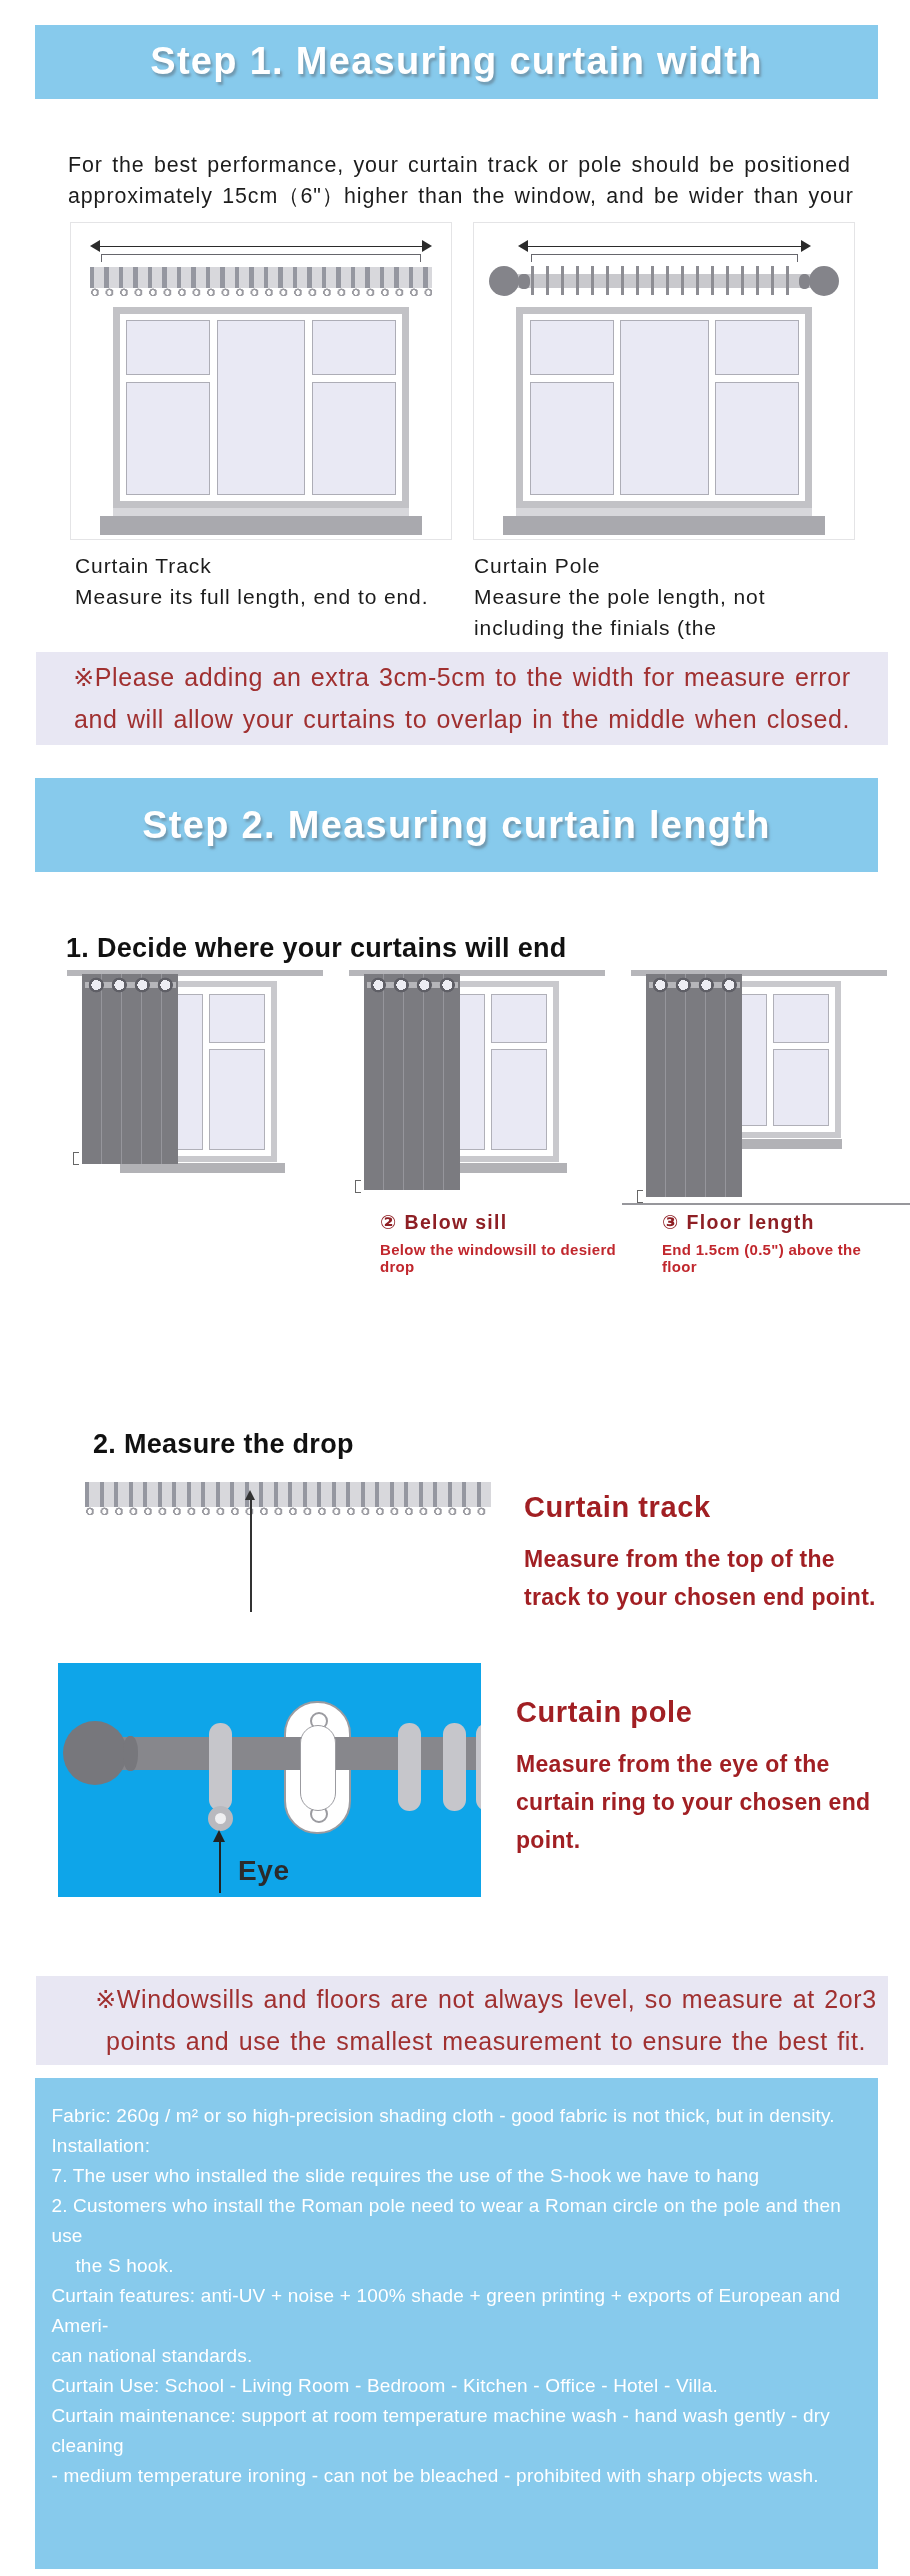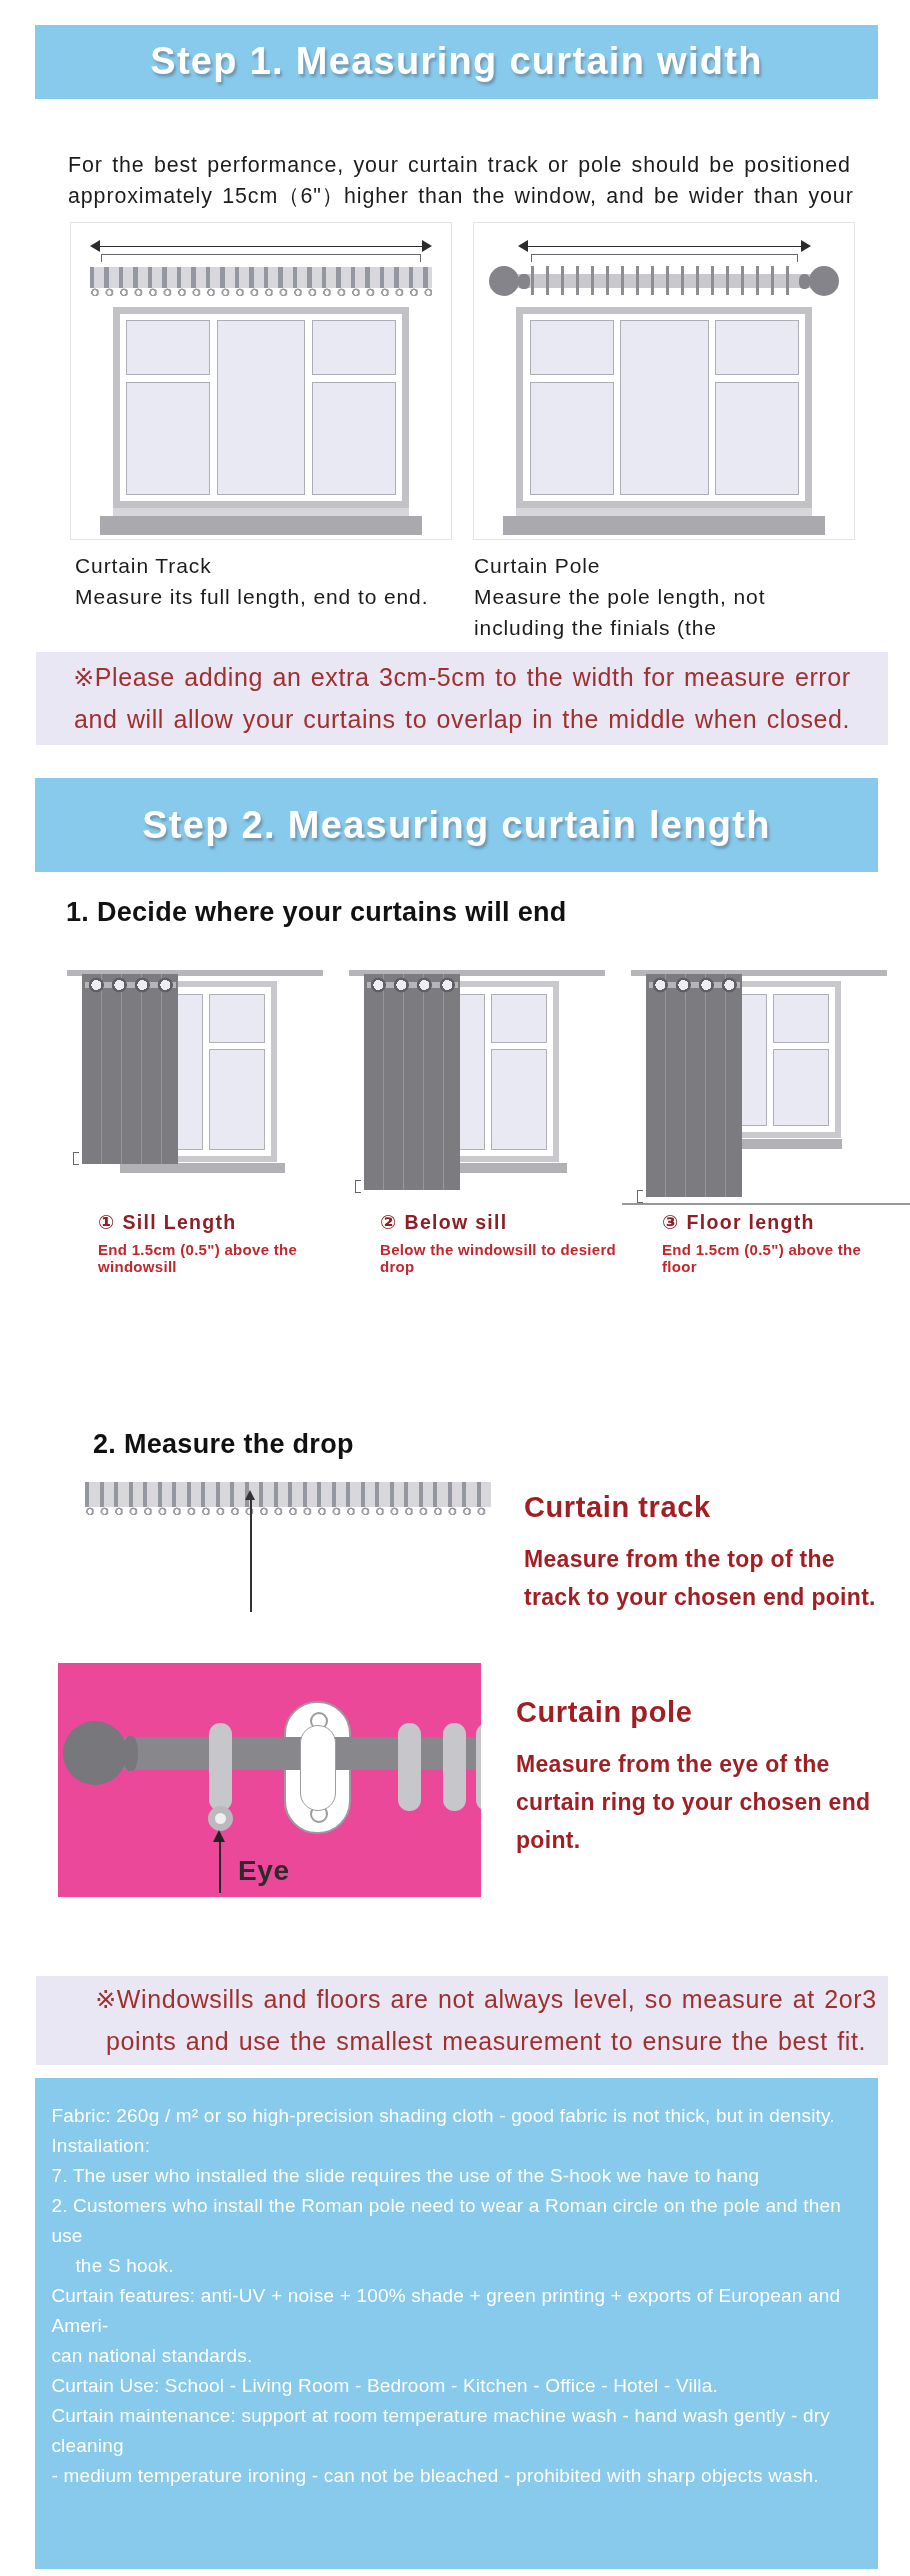--- a/index.html
+++ b/index.html
@@ -60,21 +60,21 @@
 
   
   .note { position:absolute; left:36px; width:852px; background:#e8e7f3;
     display:flex; flex-direction:column; justify-content:center; align-items:center; gap:12.6px;
     color:#a03030; font-size:25px; letter-spacing:0.6px; word-spacing:1.9px; }
   #note1 { top:643px; height:93px; }
   #note2 { top:1967px; height:89px;padding-left:48px; }
 
   
   .black-h { position:absolute; font-weight:bold; color:#111; font-size:27px; letter-spacing:0.3px; }
-  #h1 { left:66px; top:888px; }
+  #h1 { left:66px; top:924px; }
   #h2 { left:93px; top:1420px; }
 
   
   .figrow2 { position:absolute; left:63px; top:951px; display:flex; }
   .f2col { width:282px; }
   .f2col:nth-child(3){ width:270px; }
   .fig2 { position:relative; width:270px; height:247px; }
   .rod { position:absolute; top:10px; left:3.8px; right:10px; height:5.7px; background:#b6b6ba; }
   .w2 { position:absolute; top:21.4px; left:63px; width:151px; height:181px; background:#fff;
     border:6.3px solid #c9c9cd; padding:6.3px; display:grid; grid-template-columns:1.15fr 1fr; gap:6.3px; }
@@ -107,21 +107,21 @@
   .track-fig .gliders { margin:0; height:11.3px; }
   .v-arrow { position:absolute; left:165px; top:17.6px; width:1.9px; height:112px; background:#333; }
   .v-arrow::before { content:""; position:absolute; top:-9.4px; left:-5px;
     border:5.7px solid transparent; border-top:0; border-bottom:10.7px solid #333; }
   .red-block { margin-left:33px; padding-top:8.8px; }
   .red-h { color:#a11f23; font-weight:bold; font-size:29px; letter-spacing:0.6px; }
   .red-p { color:#a11f23; font-weight:bold; font-size:23px; letter-spacing:0.3px; line-height:38px; margin-top:16.4px; }
 
   
   .polerow { position:absolute; left:58px; top:1654px; display:flex; }
-  .pole-box { position:relative; width:423px; height:234px; background:#ec4899; overflow:hidden; }
+  .pole-box { position:relative; width:423px; height:234px; background:#0ea5e9; overflow:hidden; }
   .pbar { position:absolute; left:54px; right:-6.3px; top:74px; height:33px; background:#87878c; z-index:2; }
   .pfinial { position:absolute; left:5px; top:58px; width:64px; height:64px; border-radius:50%; background:#77777c; z-index:2; }
   .pneck { position:absolute; left:65px; top:73px; width:15px; height:35px; border-radius:45%; background:#77777c; z-index:2; }
   .pring { position:absolute; top:60px; width:22.6px; height:88px; border-radius:11.3px; background:#c6c6cb; z-index:3; }
   .pring.r1 { left:151px; } .pring.r2 { left:340px; } .pring.r3 { left:385px; } .pring.r4 { left:418px; }
   .peye { position:absolute; left:150px; top:143px; width:25px; height:25px;
     border:7px solid #b9b9be; border-radius:50%; background:#f0f0f2; z-index:3; }
   .pbracket { position:absolute; left:226px; top:38px; width:67px; height:133px;
     border:2.5px solid #9b9ba0; border-radius:33px; background:#fff; z-index:1; }
   .pbracket::before, .pbracket::after { content:""; position:absolute; left:24px; width:14px; height:14px;
@@ -240,24 +240,20 @@
           <div class="pane"></div>
           <div class="rcol">
             <div class="pane"></div>
             <div class="pane"></div>
           </div>
         </div>
         <div class="sill2"></div>
         <div class="curtain"></div>
         <div class="tickmark"></div>
       </div>
-      <div class="figcap">
-        <div class="figcap-title">① Sill Length</div>
-        <div class="figcap-sub">End 1.5cm (0.5") above the windowsill</div>
-      </div>
     </div>
 
     <div class="f2col">
       <div class="fig2 f2">
         <div class="rod"></div>
         <div class="w2">
           <div class="pane"></div>
           <div class="rcol">
             <div class="pane"></div>
             <div class="pane"></div>

